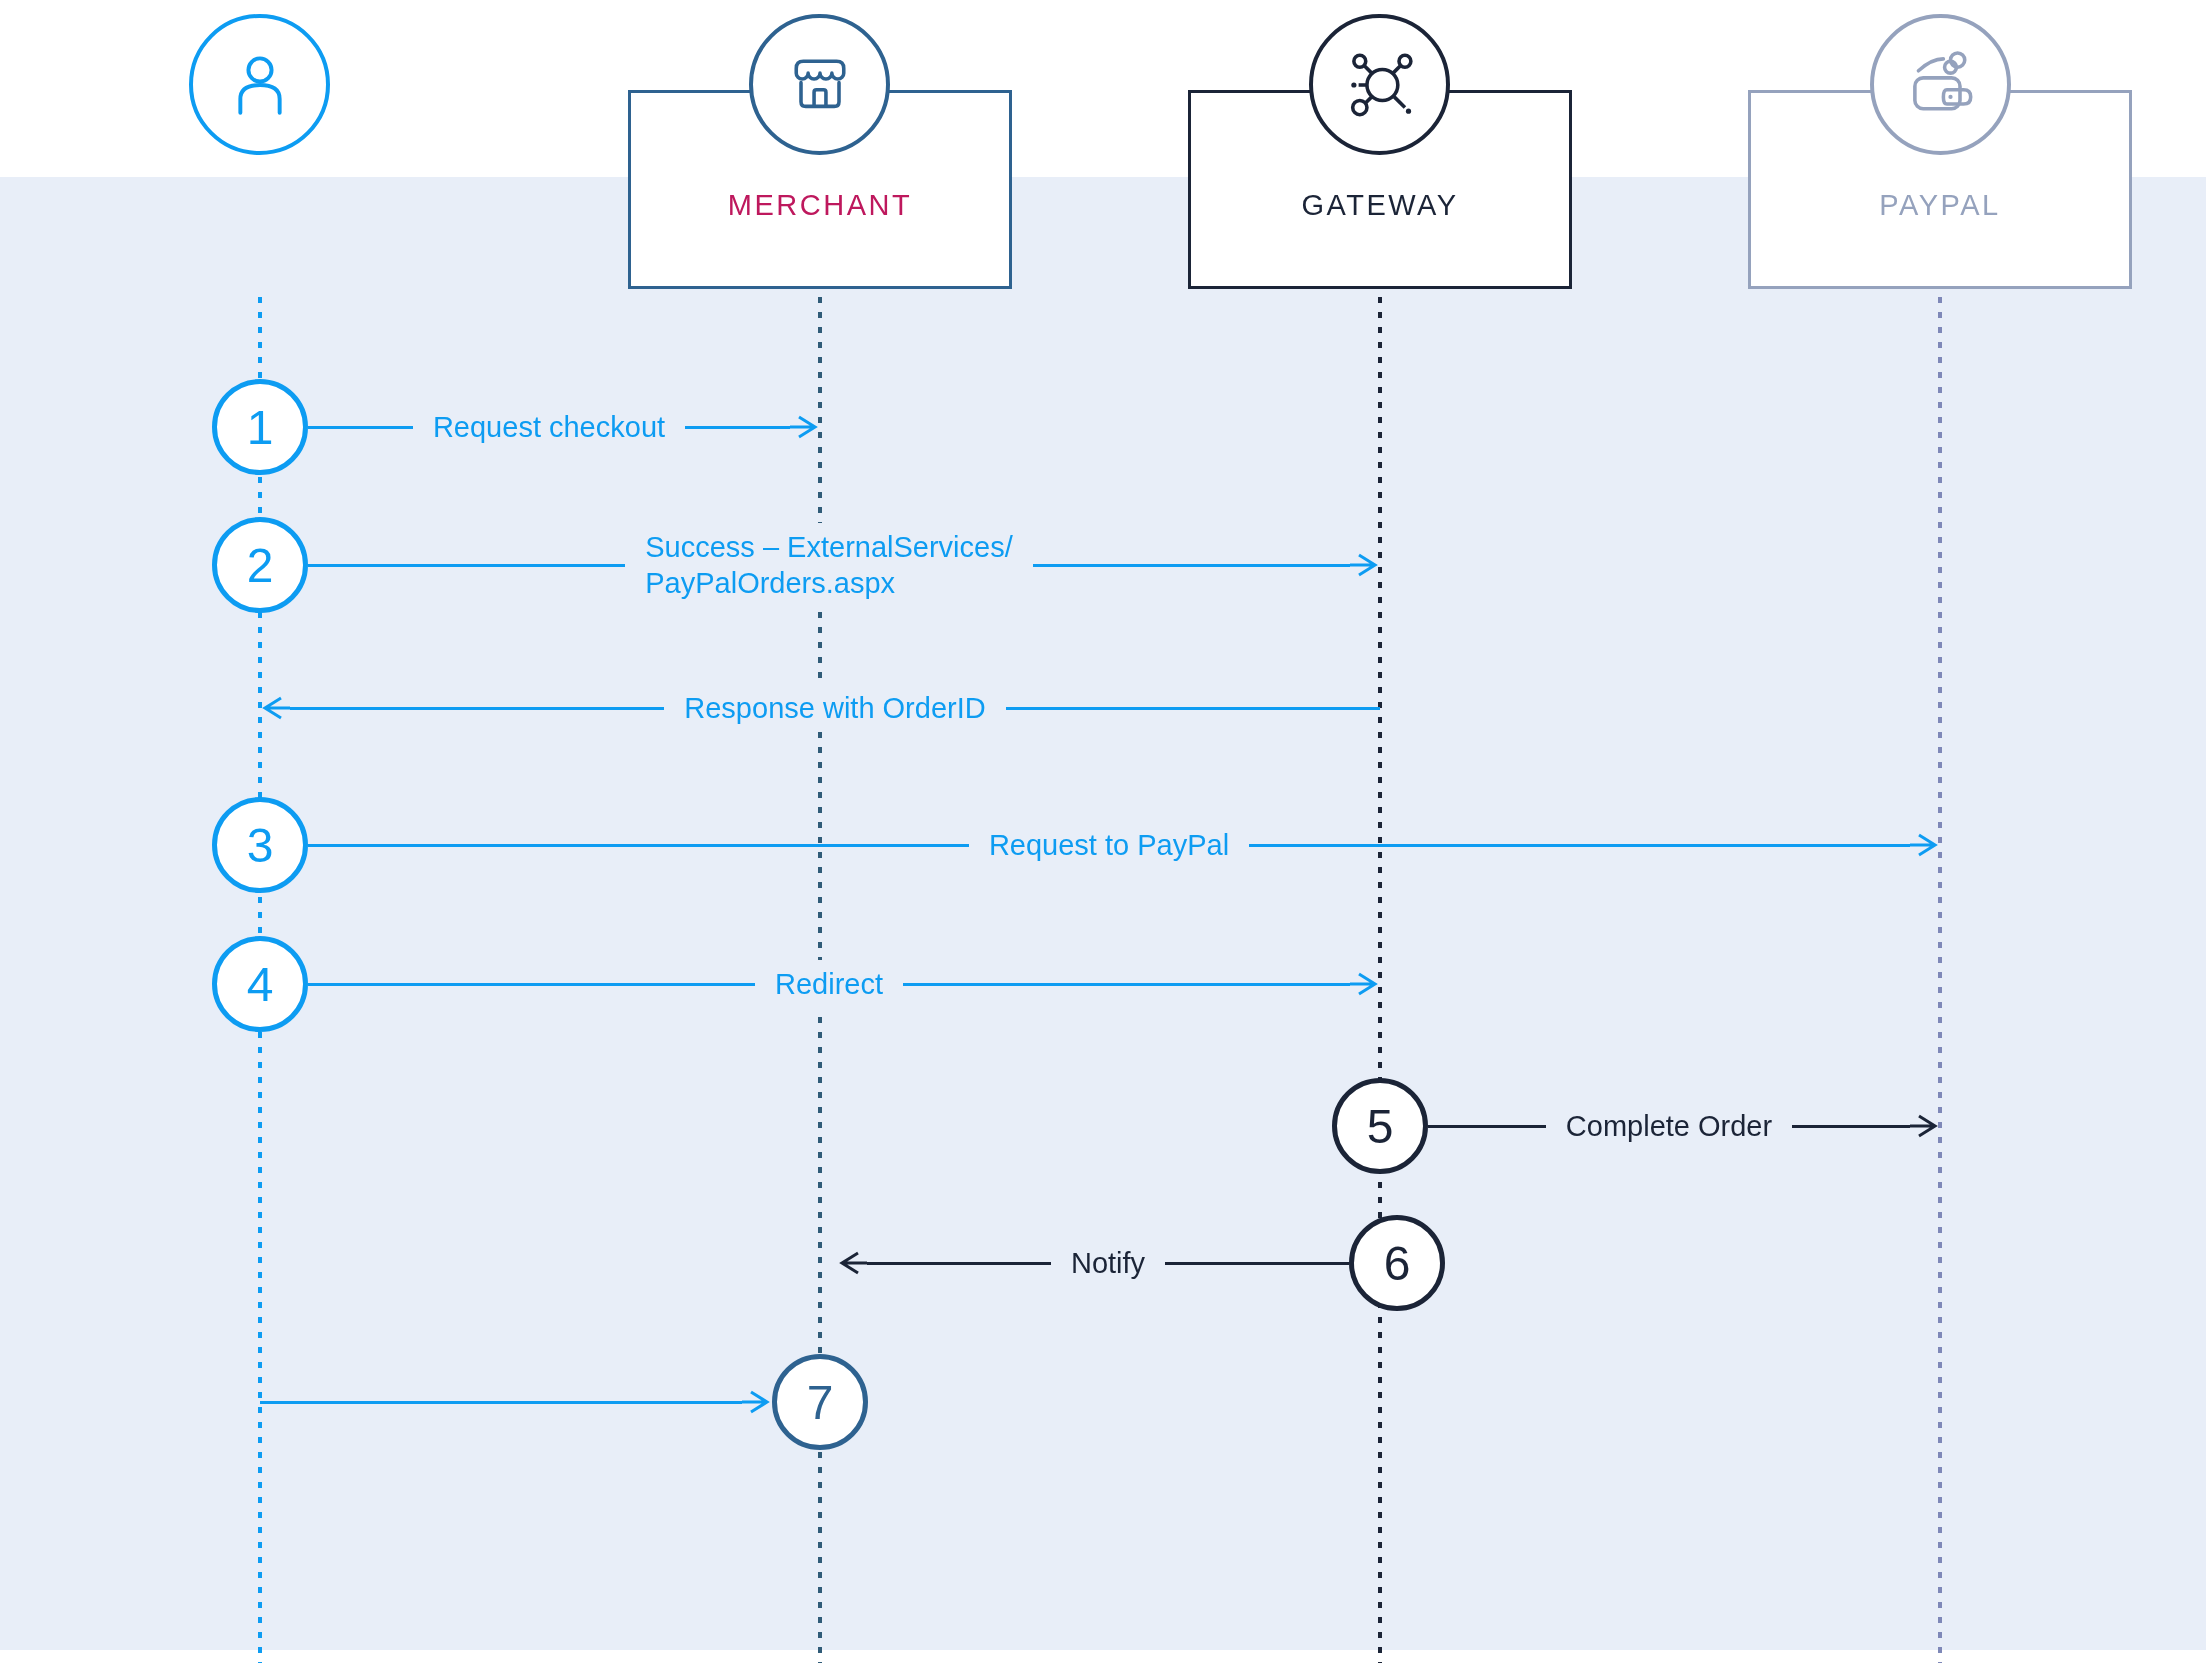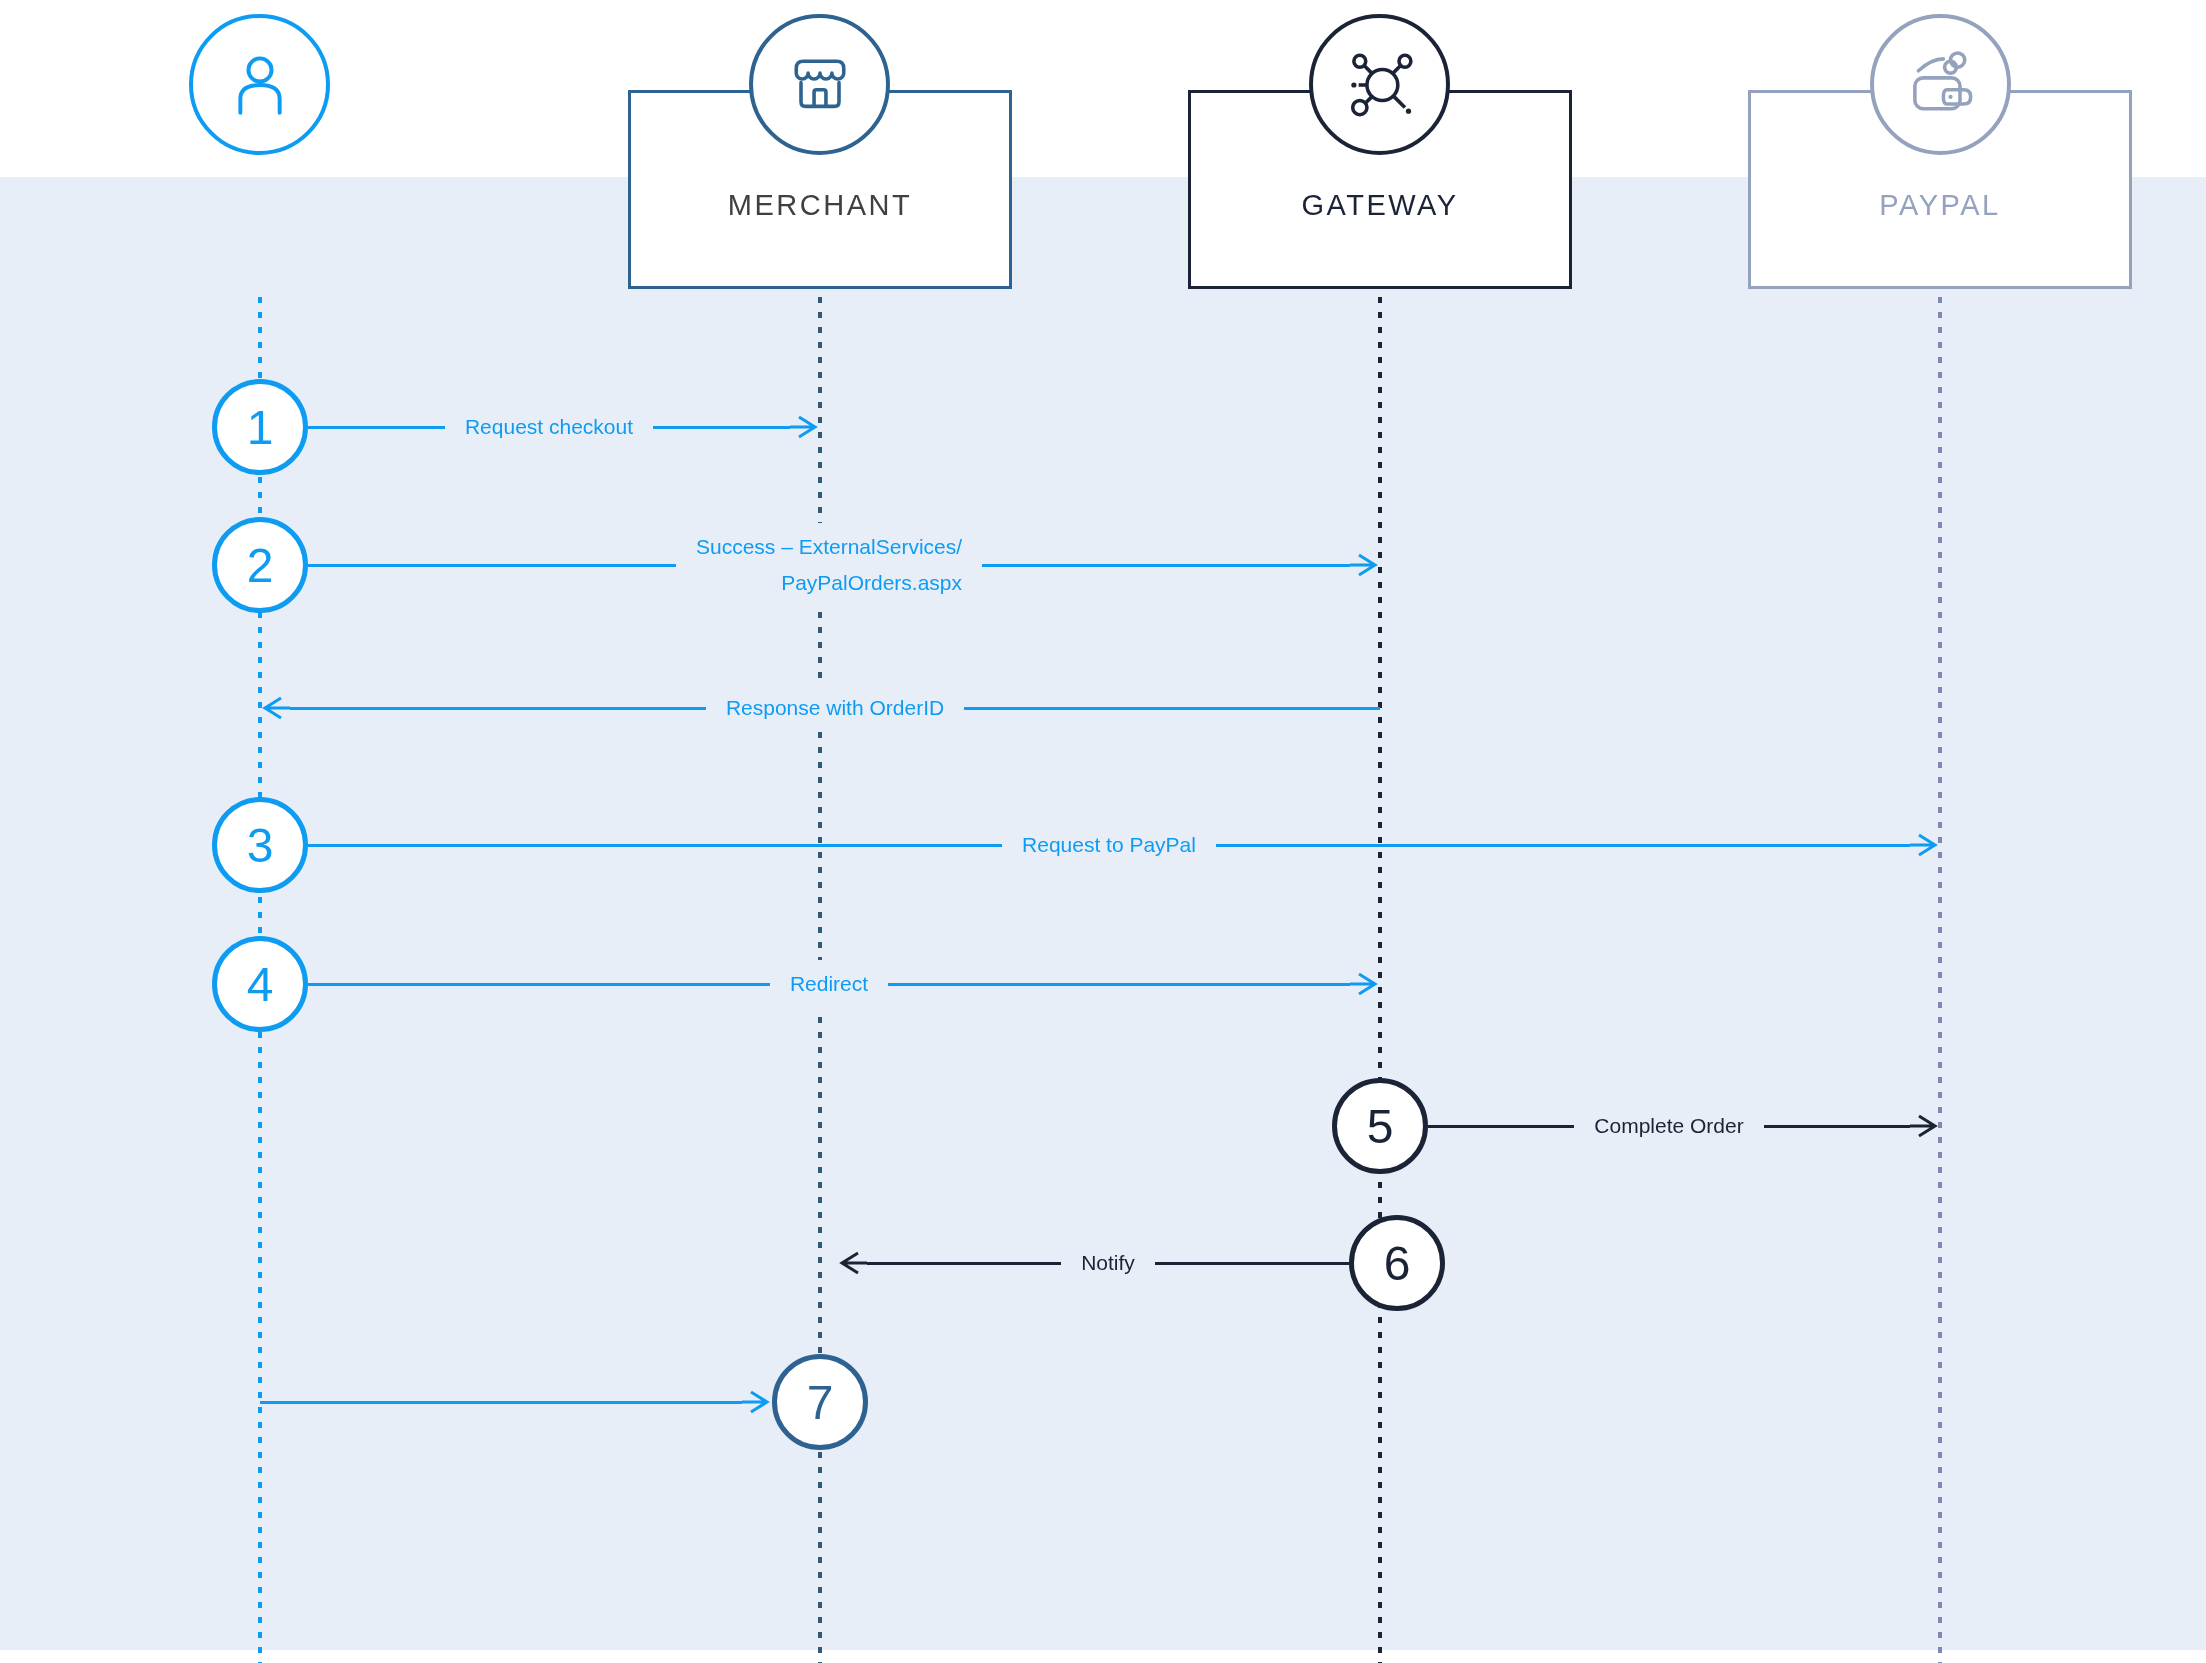--- a/index.html
+++ b/index.html
@@ -30,38 +30,38 @@
   .actor .actor-label{
     position:absolute;left:0;right:0;top:96px;
     text-align:center;font-size:29px;letter-spacing:2.5px;
   }
   .avatar{
     position:absolute;top:14px;width:141px;height:141px;border-radius:50%;
     background:#ffffff;border:4px solid;z-index:4;box-sizing:border-box;
     display:flex;align-items:center;justify-content:center;
   }
   .b-blue {border-color:#0D9CF2;color:#0D9CF2;}
-  .b-slate{border-color:#2E6290;color:#404040;}
+  .b-slate{border-color:#2E6290;color:#be185d;}
   .b-navy {border-color:#1B2437;color:#1B2437;}
   .b-gray {border-color:#95A2BD;color:#95A2BD;}
   
   .row{
     position:absolute;height:96px;z-index:2;
     display:flex;align-items:center;
   }
   .num{
     flex:0 0 96px;width:96px;height:96px;border-radius:50%;
     background:#ffffff;border:5px solid;box-sizing:border-box;
     display:flex;align-items:center;justify-content:center;
     font-size:48px;
   }
   .seg{flex:1 1 0;height:3px;}
   .msg-label{
-    flex:0 0 auto;padding:6px 20px;font-size:21px;line-height:36px;
-    text-align:right;background:#E8EEF8;white-space:nowrap;
+    flex:0 0 auto;padding:6px 20px;font-size:29px;line-height:36px;
+    text-align:left;background:#E8EEF8;white-space:nowrap;
   }
   .chev{flex:0 0 30px;width:30px;height:30px;}
   .c-blue{color:#0D9CF2;}
   .c-blue .seg{background:#0D9CF2;}
   .c-blue .num{border-color:#0D9CF2;color:#0D9CF2;}
   .c-navy{color:#1B2437;}
   .c-navy .seg{background:#1B2437;}
   .c-navy .num{border-color:#1B2437;color:#1B2437;}
   .num-slate{border-color:#2E6290 !important;color:#2E6290 !important;}
   

